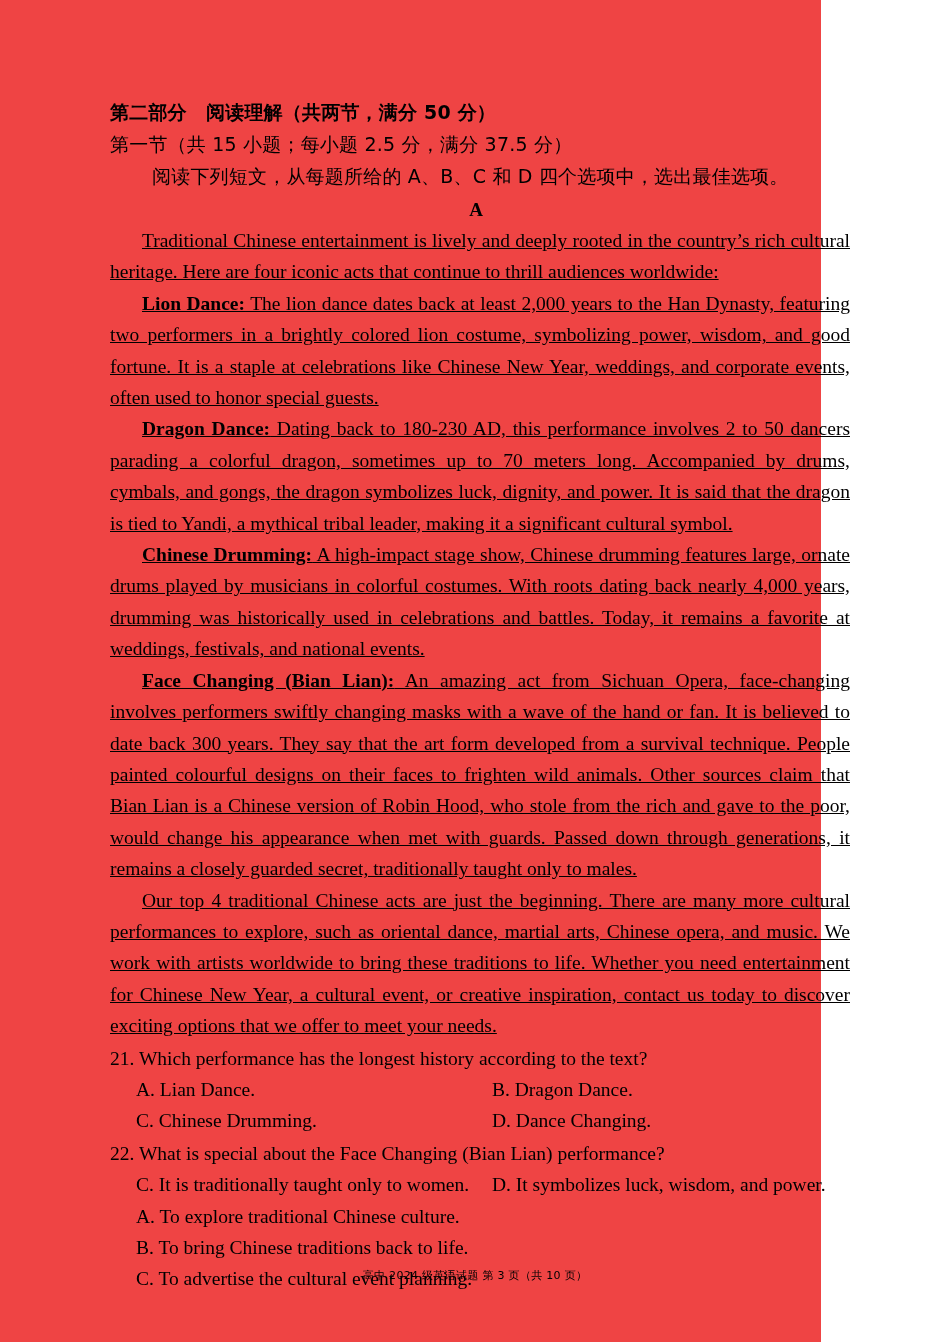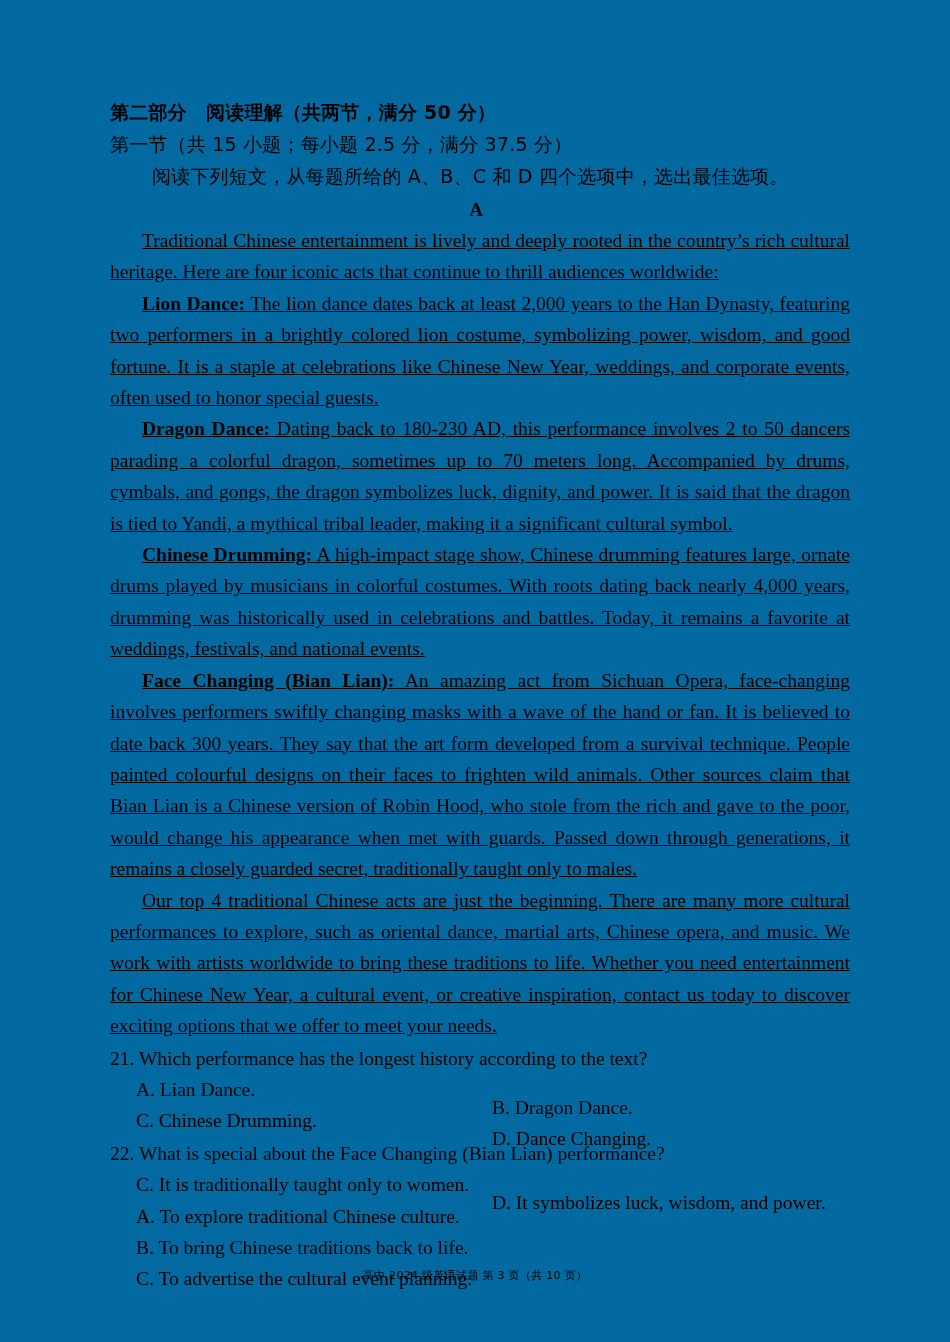--- a/index.html
+++ b/index.html
@@ -12,23 +12,23 @@
     height: 1342px;
     position: relative;
     font-family: "Liberation Serif", "DejaVu Serif", serif;
     color: #000000;
     overflow: hidden;
   }
 
   .page {
     position: absolute;
     left: 0; top: 0;
-    width: 950px;
+    width: 821px;
     height: 1342px;
-    background: #0369a1;
+    background: #ef4444;
   }
 
   .content {
     position: absolute;
     left: 110px;
     top: 96px;
     width: 740px;
   }
 
   
@@ -82,21 +82,20 @@
   }
   .opt-left {
     position: absolute;
     left: 26px;
     top: 0;
   }
   .opt-right {
     position: absolute;
     left: 382px;
     top: 0;
-    margin-top: 18px;
   }
   .opt-single {
     padding-left: 26px;
   }
 
   
   .footer {
     position: absolute;
     left: 0;
     top: 1268px;

